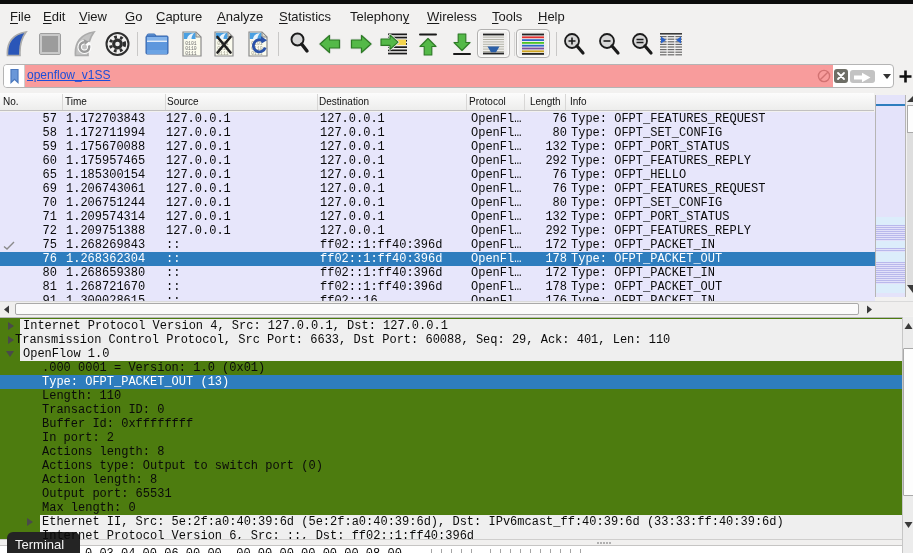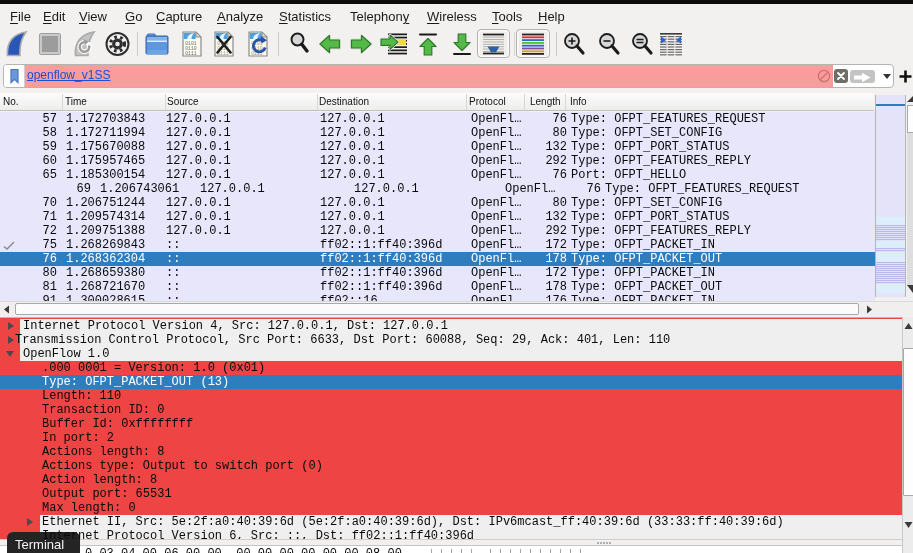--- a/index.html
+++ b/index.html
@@ -277,22 +277,22 @@
   <div class="abs" style="left:466px;top:1px;width:1px;height:16px;background:#d8d7d6;"></div>
   <div class="abs" style="left:524px;top:1px;width:1px;height:16px;background:#d8d7d6;"></div>
   <div class="abs" style="left:565px;top:1px;width:1px;height:16px;background:#d8d7d6;"></div>
 </div>
 
 <div class="abs mono" id="plist" style="left:0;top:112px;width:875px;height:189px;background:#e7e6fb;overflow:hidden;color:#0a0a0a;">
   <div class="row" style="top:0;"><span class="c-no">57</span><span class="c-t">1.172703843</span><span class="c-s">127.0.0.1</span><span class="c-d">127.0.0.1</span><span class="c-p">OpenFl…</span><span class="c-l">76</span><span class="c-i">Type: OFPT_FEATURES_REQUEST</span></div>
   <div class="row" style="top:14px;"><span class="c-no">58</span><span class="c-t">1.172711994</span><span class="c-s">127.0.0.1</span><span class="c-d">127.0.0.1</span><span class="c-p">OpenFl…</span><span class="c-l">80</span><span class="c-i">Type: OFPT_SET_CONFIG</span></div>
   <div class="row" style="top:28px;"><span class="c-no">59</span><span class="c-t">1.175670088</span><span class="c-s">127.0.0.1</span><span class="c-d">127.0.0.1</span><span class="c-p">OpenFl…</span><span class="c-l">132</span><span class="c-i">Type: OFPT_PORT_STATUS</span></div>
   <div class="row" style="top:42px;"><span class="c-no">60</span><span class="c-t">1.175957465</span><span class="c-s">127.0.0.1</span><span class="c-d">127.0.0.1</span><span class="c-p">OpenFl…</span><span class="c-l">292</span><span class="c-i">Type: OFPT_FEATURES_REPLY</span></div>
-  <div class="row" style="top:56px;"><span class="c-no">65</span><span class="c-t">1.185300154</span><span class="c-s">127.0.0.1</span><span class="c-d">127.0.0.1</span><span class="c-p">OpenFl…</span><span class="c-l">76</span><span class="c-i">Port: OFPT_HELLO</span></div>
-  <div class="row" style="top:70px;margin-left:34px;"><span class="c-no">69</span><span class="c-t">1.206743061</span><span class="c-s">127.0.0.1</span><span class="c-d">127.0.0.1</span><span class="c-p">OpenFl…</span><span class="c-l">76</span><span class="c-i">Type: OFPT_FEATURES_REQUEST</span></div>
+  <div class="row" style="top:56px;"><span class="c-no">65</span><span class="c-t">1.185300154</span><span class="c-s">127.0.0.1</span><span class="c-d">127.0.0.1</span><span class="c-p">OpenFl…</span><span class="c-l">76</span><span class="c-i">Type: OFPT_HELLO</span></div>
+  <div class="row" style="top:70px;"><span class="c-no">69</span><span class="c-t">1.206743061</span><span class="c-s">127.0.0.1</span><span class="c-d">127.0.0.1</span><span class="c-p">OpenFl…</span><span class="c-l">76</span><span class="c-i">Type: OFPT_FEATURES_REQUEST</span></div>
   <div class="row" style="top:84px;"><span class="c-no">70</span><span class="c-t">1.206751244</span><span class="c-s">127.0.0.1</span><span class="c-d">127.0.0.1</span><span class="c-p">OpenFl…</span><span class="c-l">80</span><span class="c-i">Type: OFPT_SET_CONFIG</span></div>
   <div class="row" style="top:98px;"><span class="c-no">71</span><span class="c-t">1.209574314</span><span class="c-s">127.0.0.1</span><span class="c-d">127.0.0.1</span><span class="c-p">OpenFl…</span><span class="c-l">132</span><span class="c-i">Type: OFPT_PORT_STATUS</span></div>
   <div class="row" style="top:112px;"><span class="c-no">72</span><span class="c-t">1.209751388</span><span class="c-s">127.0.0.1</span><span class="c-d">127.0.0.1</span><span class="c-p">OpenFl…</span><span class="c-l">292</span><span class="c-i">Type: OFPT_FEATURES_REPLY</span></div>
   <div class="row" style="top:126px;"><svg class="abs" style="left:3px;top:3px;" width="12" height="9" viewBox="0 0 12 9">
         <path d="M1,5.5 L4,8 L11,1" fill="none" stroke="#8a8a8a" stroke-width="1.4"></path>
       </svg><span class="c-no">75</span><span class="c-t">1.268269843</span><span class="c-s">::</span><span class="c-d">ff02::1:ff40:396d</span><span class="c-p">OpenFl…</span><span class="c-l">172</span><span class="c-i">Type: OFPT_PACKET_IN</span></div>
   <div class="row" style="top:140px;background:#2e7dbe;color:#fff;"><span class="c-no">76</span><span class="c-t">1.268362304</span><span class="c-s">::</span><span class="c-d">ff02::1:ff40:396d</span><span class="c-p">OpenFl…</span><span class="c-l">178</span><span class="c-i">Type: OFPT_PACKET_OUT</span></div>
   <div class="row" style="top:154px;"><span class="c-no">80</span><span class="c-t">1.268659380</span><span class="c-s">::</span><span class="c-d">ff02::1:ff40:396d</span><span class="c-p">OpenFl…</span><span class="c-l">172</span><span class="c-i">Type: OFPT_PACKET_IN</span></div>
   <div class="row" style="top:168px;"><span class="c-no">81</span><span class="c-t">1.268721670</span><span class="c-s">::</span><span class="c-d">ff02::1:ff40:396d</span><span class="c-p">OpenFl…</span><span class="c-l">178</span><span class="c-i">Type: OFPT_PACKET_OUT</span></div>
   <div class="row" style="top:182px;"><span class="c-no">91</span><span class="c-t">1.300028615</span><span class="c-s">::</span><span class="c-d">ff02::16</span><span class="c-p">OpenFl…</span><span class="c-l">176</span><span class="c-i">Type: OFPT_PACKET_IN</span></div>
@@ -323,21 +323,21 @@
   <svg class="abs" style="left:0;top:1px;" width="6" height="7" viewBox="0 0 6 7">
       <path d="M0,6 L6,6 L6,0 Z" fill="#3a3a3a"></path>
     </svg>
   <div class="abs" style="left:0;top:10px;width:6px;height:28px;background:#fdfdfd;border:1px solid #a9a9a9;border-right:none;"></div>
   <div class="abs" style="left:0;top:38px;width:6px;height:152px;background:#dedede;"></div>
   <svg class="abs" style="left:0;top:190px;" width="6" height="8" viewBox="0 0 6 8">
       <path d="M0,0 L6,0 L6,8 Z" fill="#3a3a3a"></path>
     </svg>
 </div>
 
-<div class="abs mono" id="details" style="left:0;top:317px;width:908px;height:222px;background:#ef4444;border-top:1px solid #b8b8b8;overflow:hidden;color:#0a0a0a;">
+<div class="abs mono" id="details" style="left:0;top:317px;width:908px;height:222px;background:#4d7c0f;border-top:1px solid #b8b8b8;overflow:hidden;color:#0a0a0a;">
   <div class="drow" style="top:1px;"><b class="abs" style="left:20px;top:0;width:882px;height:14px;background:#efefef;"></b><i class="tri-r" style="left:8px;top:3px;"></i><span class="abs" style="left:23px;">Internet Protocol Version 4, Src: 127.0.0.1, Dst: 127.0.0.1</span></div>
   <div class="drow" style="top:15px;"><b class="abs" style="left:20px;top:0;width:882px;height:14px;background:#efefef;"></b><i class="tri-r" style="left:8px;top:3px;"></i><span class="abs" style="left:15px;">Transmission Control Protocol, Src Port: 6633, Dst Port: 60088, Seq: 29, Ack: 401, Len: 110</span></div>
   <div class="drow" style="top:29px;"><b class="abs" style="left:20px;top:0;width:882px;height:14px;background:#efefef;"></b><i class="tri-d" style="left:6px;top:4px;"></i><span class="abs" style="left:23px;">OpenFlow 1.0</span></div>
   <div class="drow" style="top:43px;border-radius:7px;"><span class="abs" style="left:42px;">.000 0001 = Version: 1.0 (0x01)</span></div>
   <div class="drow" style="top:57px;background:#2e7dbe;color:#fff;"><span class="abs" style="left:42px;">Type: OFPT_PACKET_OUT (13)</span></div>
   <div class="drow" style="top:71px;"><span class="abs" style="left:42px;">Length: 110</span></div>
   <div class="drow" style="top:85px;"><span class="abs" style="left:42px;">Transaction ID: 0</span></div>
   <div class="drow" style="top:99px;"><span class="abs" style="left:42px;">Buffer Id: 0xffffffff</span></div>
   <div class="drow" style="top:113px;"><span class="abs" style="left:42px;">In port: 2</span></div>
   <div class="drow" style="top:127px;"><span class="abs" style="left:42px;">Actions length: 8</span></div>

